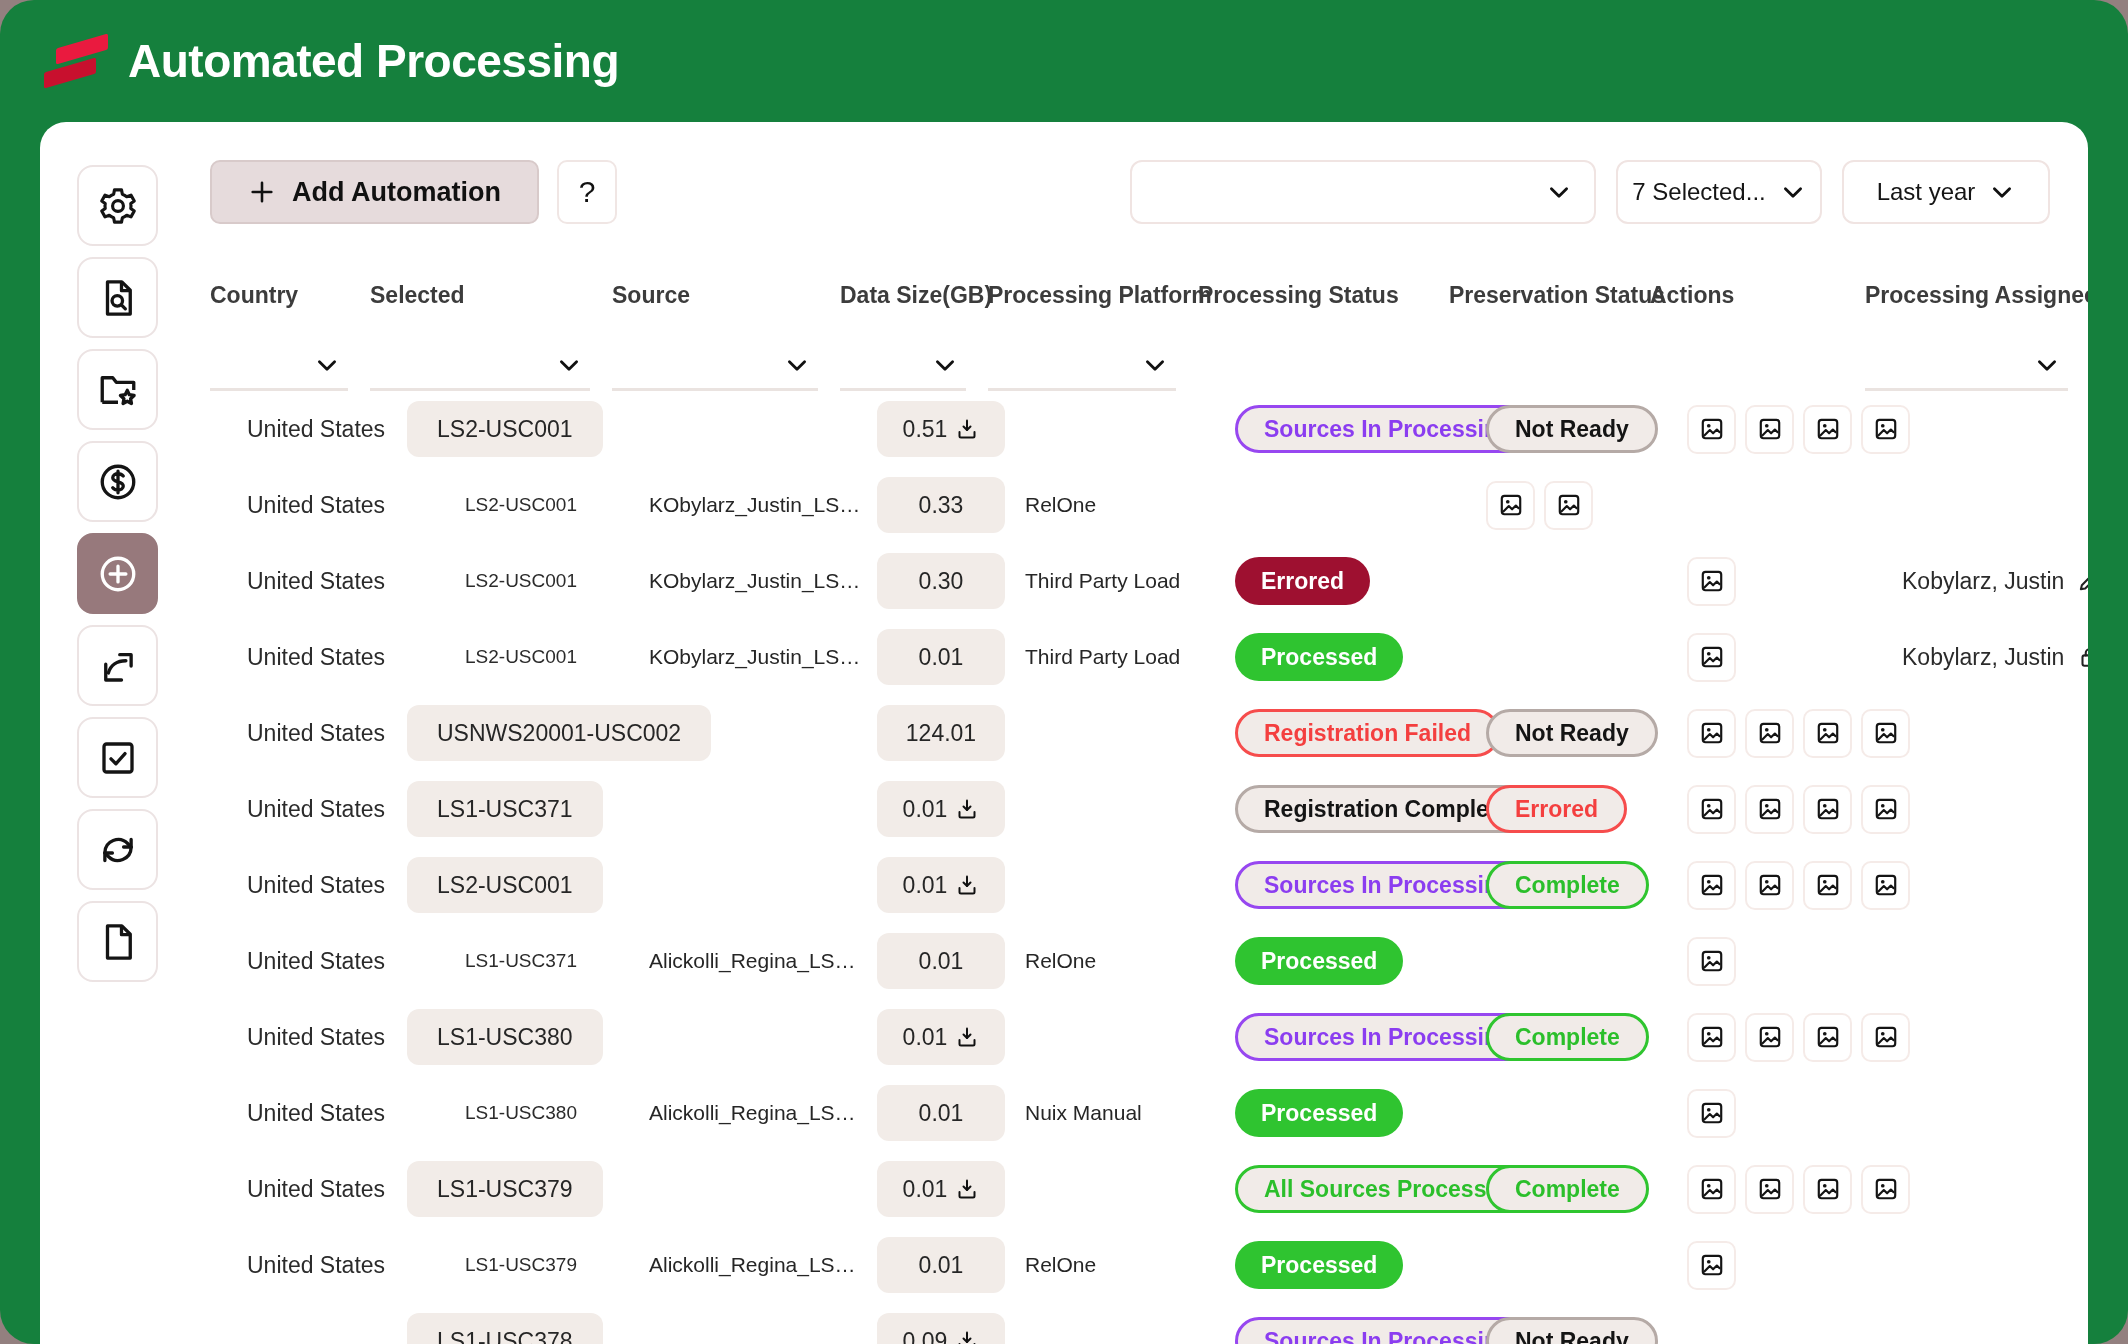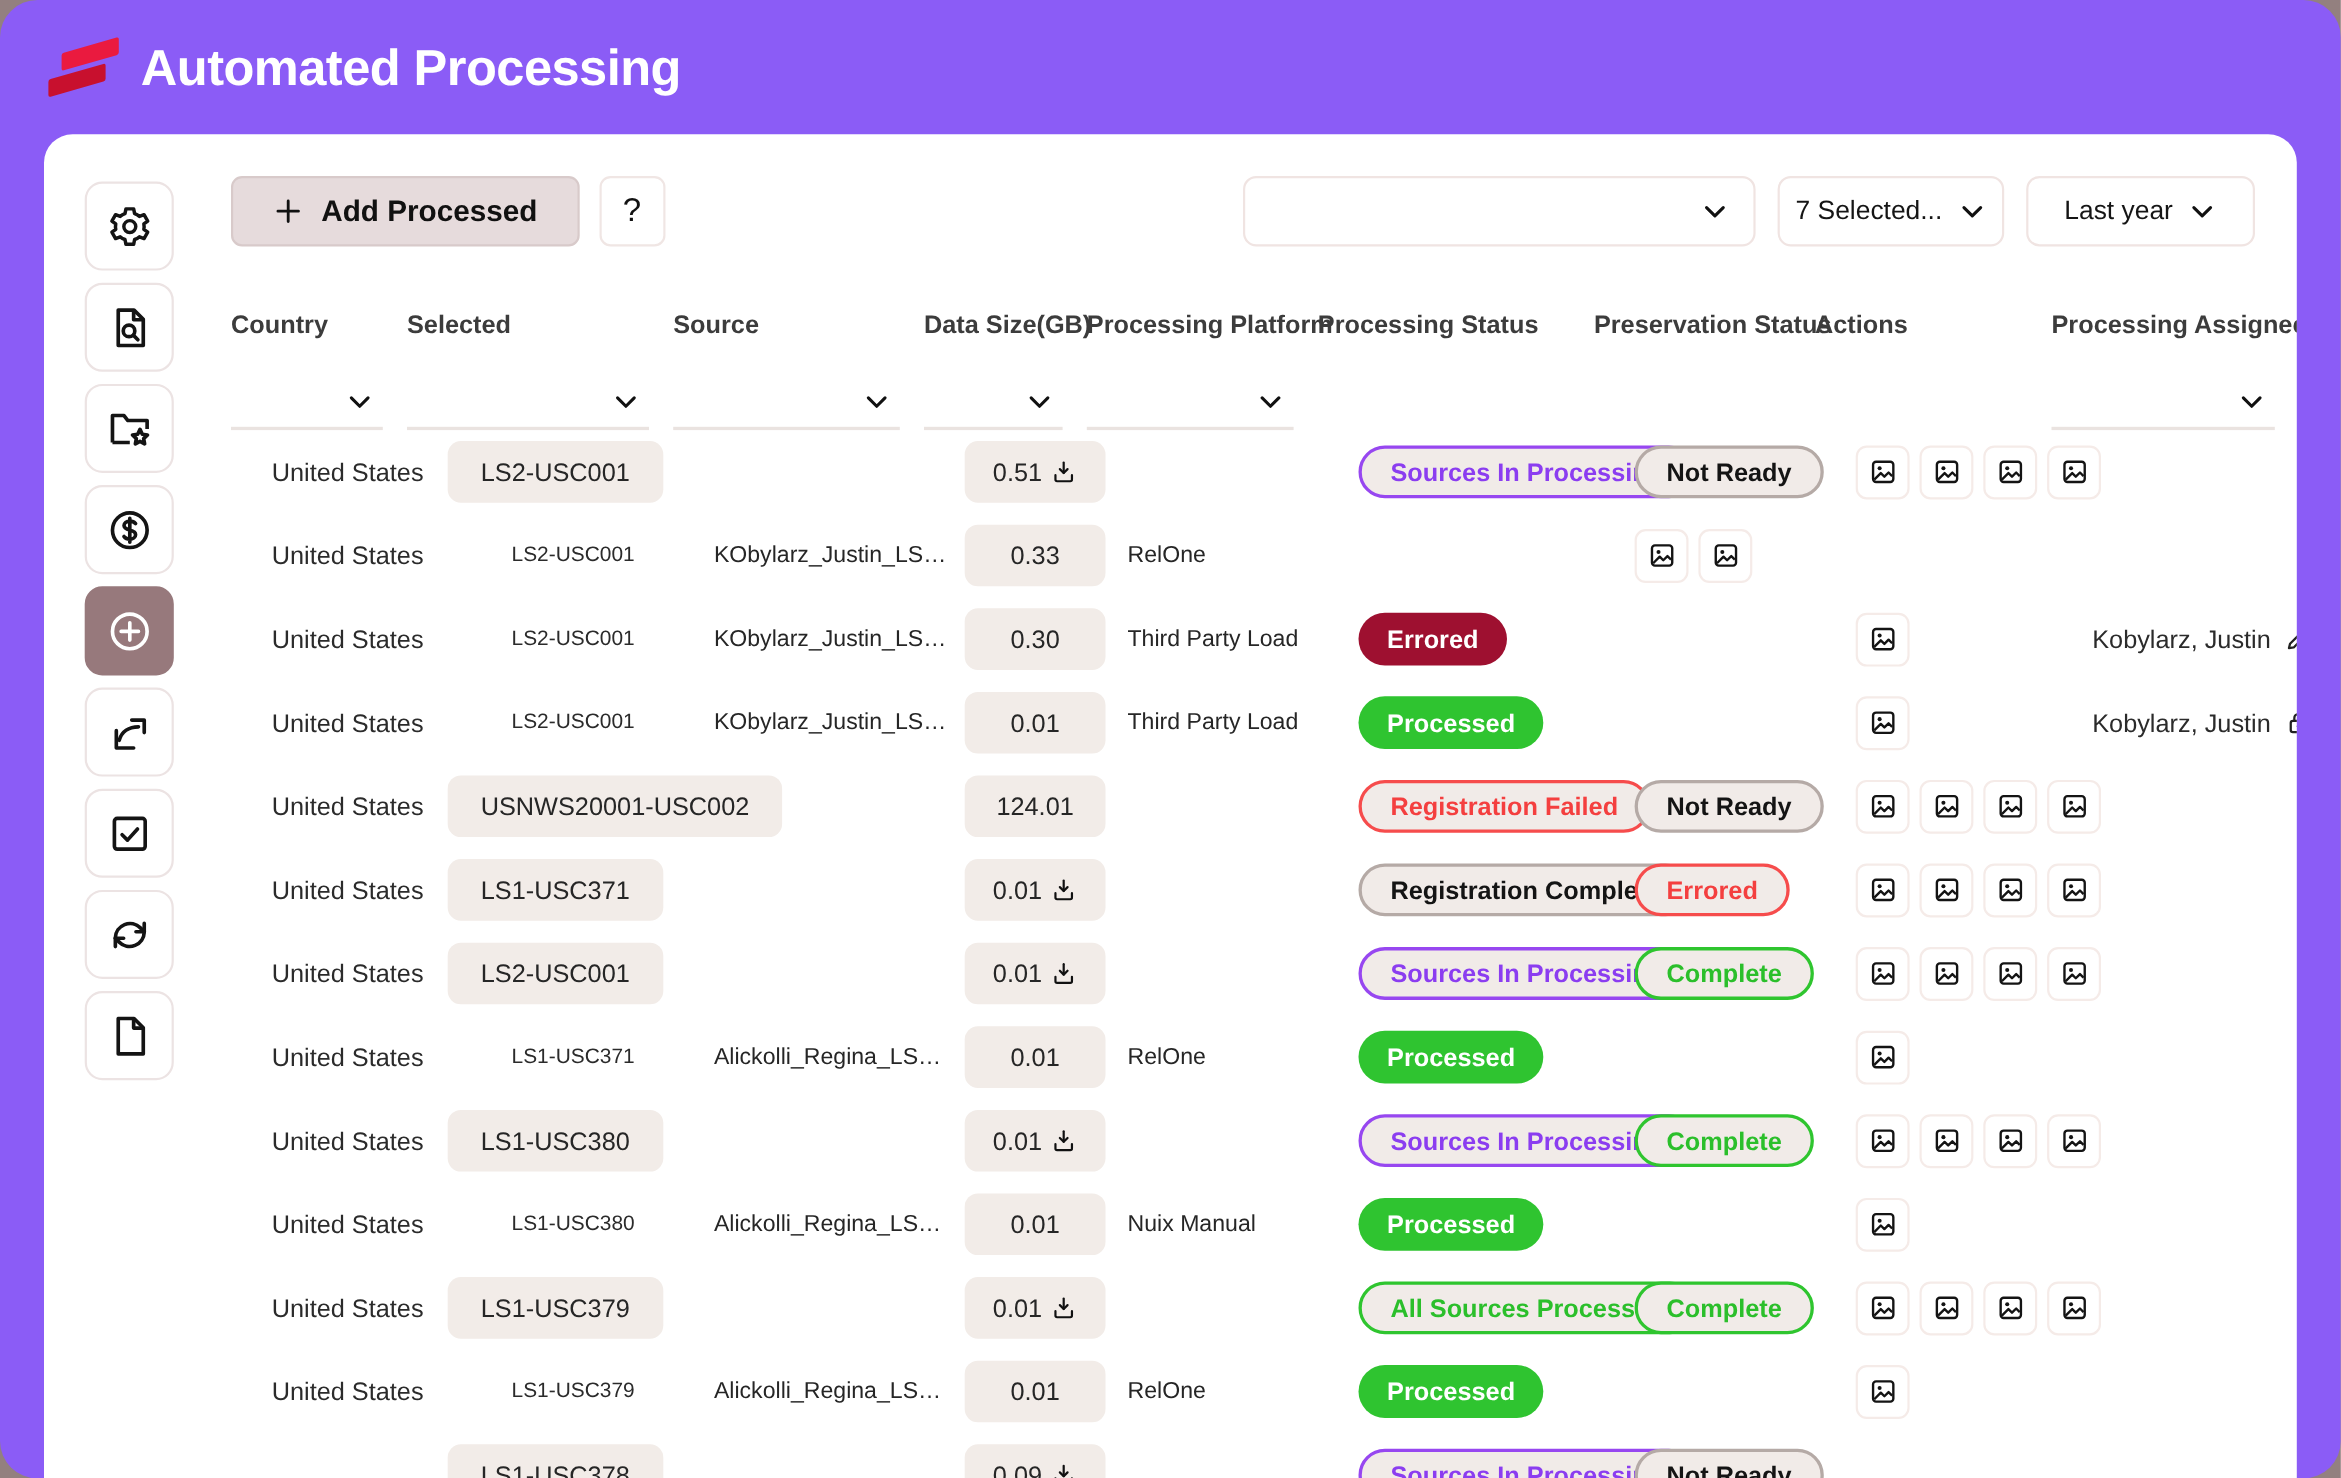--- a/index.html
+++ b/index.html
@@ -2,21 +2,21 @@
 <html><head>
 <meta charset="utf-8">
 <style>
   html,body{margin:0;padding:0;}
   body{
     width:2128px;height:1344px;position:relative;overflow:hidden;
     background:#93807f;
     font-family:"Liberation Sans", sans-serif;
     -webkit-font-smoothing:antialiased;
   }
-  .frame{position:absolute;inset:0;background:#8b5cf6;border-radius:34px;overflow:hidden;}
+  .frame{position:absolute;inset:0;background:#15803d;border-radius:34px;overflow:hidden;}
   
   .app-header{position:absolute;left:0;top:0;right:0;height:122px;display:flex;align-items:center;padding-left:44px;box-sizing:border-box;}
   .logo{width:62px;height:56px;position:relative;margin-right:22px;flex:0 0 auto;}
   .logo .bar{position:absolute;width:52px;height:16px;border-radius:2px;transform:skewY(-16deg);}
   .logo .bar.top{left:12px;top:8px;background:#ea1a3f;}
   .logo .bar.bottom{left:0;top:32px;background:#c8102e;}
   .app-title{color:#ffffff;font-size:46px;font-weight:bold;letter-spacing:-0.5px;}
   
   .panel{position:absolute;left:40px;right:40px;top:122px;height:1400px;background:#ffffff;border-radius:26px;overflow:hidden;}
   
@@ -161,21 +161,21 @@
             </svg>
           </span>
         </button>
       </div>
 
     <div class="toolbar">
       <button class="btn-add">
         <svg viewBox="0 0 24 24" fill="none" stroke="currentColor" stroke-width="2.2" stroke-linecap="round">
             <path d="M12 4v16M4 12h16"></path>
           </svg>
-        <span>Add Processed</span>
+        <span>Add Automation</span>
       </button>
       <button class="btn-help">
         <span>?</span>
       </button>
       <div class="dd-group">
         <div class="dropdown dd-wide">
           <span class="val"></span>
           <svg viewBox="0 0 24 24" fill="none" stroke="currentColor" stroke-width="2.6" stroke-linecap="round" stroke-linejoin="round">
               <path d="M5 9l7 7 7-7"></path>
             </svg>

